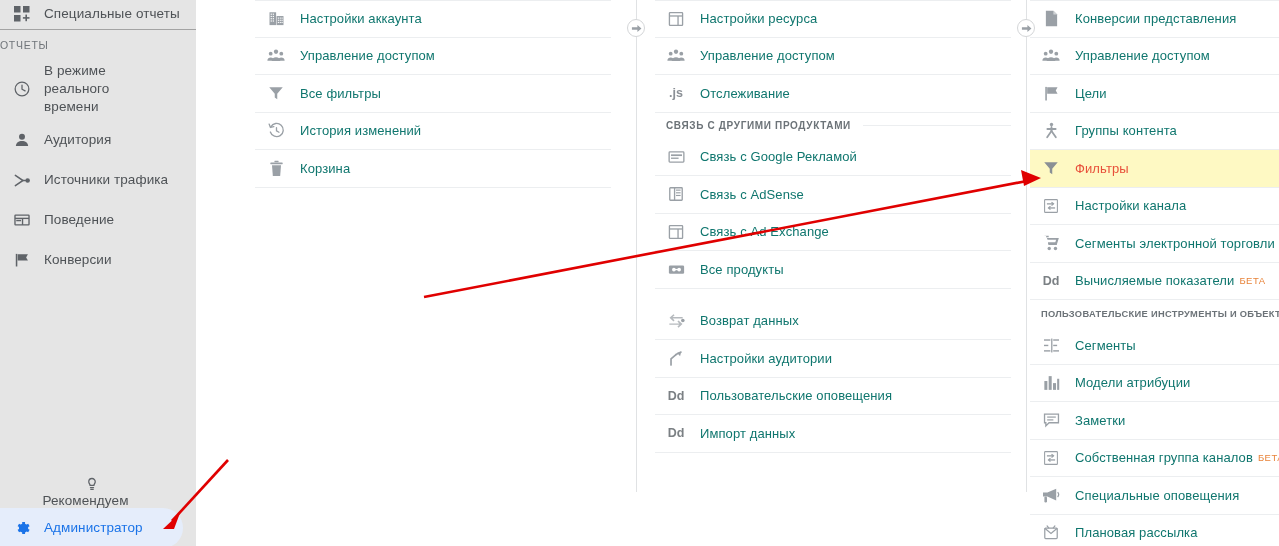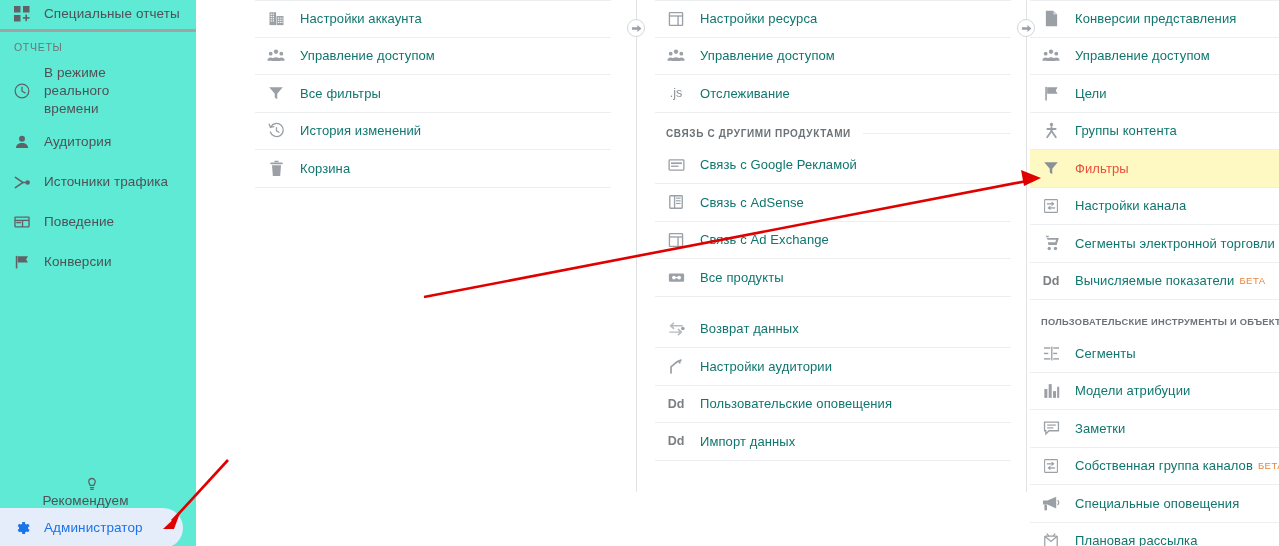--- a/index.html
+++ b/index.html
@@ -23,21 +23,21 @@
     overflow: hidden;
   }
 
   
   .sidebar {
     position: absolute;
     left: 0;
     top: 0;
     width: 196px;
     height: 546px;
-    background: #5eead4;
+    background: #e5e5e5;
     overflow: hidden;
   }
   .nav-item {
     position: relative;
     display: flex;
     align-items: center;
     min-height: 40px;
     padding: 4px 0 4px 0;
     box-sizing: border-box;
     cursor: pointer;
@@ -58,22 +58,22 @@
     color: #4e5256;
     letter-spacing: 0.1px;
     padding-right: 12px;
   }
   .nav-item.two-line { min-height: 46px; }
 
   .nav-section-head {
     font-size: 10.5px;
     letter-spacing: 0.7px;
     color: #6f7479;
-    padding: 9px 0 7px 14px;
-    border-top: 3px solid #a3a3a3;
+    padding: 9px 0 7px 0;
+    border-top: 1px solid #a3a3a3;
     margin-top: 1px;
   }
 
   .nav-item.selected {
     background: #e5edfb;
     border-radius: 0 20px 20px 0;
     width: 183px;
   }
   .nav-item.selected .lbl { color: #1a73e8; font-weight: normal; }
   .nav-item.selected .ic { color: #1a73e8; }
@@ -108,20 +108,21 @@
   .row:first-child { border-top: 1px solid #eceef0; }
   .row .ic {
     flex: 0 0 auto;
     width: 20px;
     margin-left: 11px;
     margin-right: 14px;
     display: flex;
     align-items: center;
     justify-content: center;
     color: #9aa0a6;
+    font-weight: bold;
   }
   .row .lbl {
     font-size: 13px;
     line-height: 17px;
     color: #0f766e;
     letter-spacing: 0.1px;
     white-space: nowrap;
   }
   .row.active { background: #fef9c3; }
   .row.active .lbl { color: #e8503a; }
@@ -134,21 +135,20 @@
     margin-left: 5px;
     text-transform: uppercase;
   }
 
   .sec-head {
     display: flex;
     align-items: center;
     height: 26px;
     padding-left: 11px;
     box-sizing: border-box;
-    margin-top: 8px;
   }
   .sec-head .sec-txt {
     font-size: 10px;
     letter-spacing: 0.65px;
     color: #6c7378;
     white-space: nowrap;
     font-weight: bold;
   }
   .sec-head .sec-rule {
     flex: 1 1 auto;

